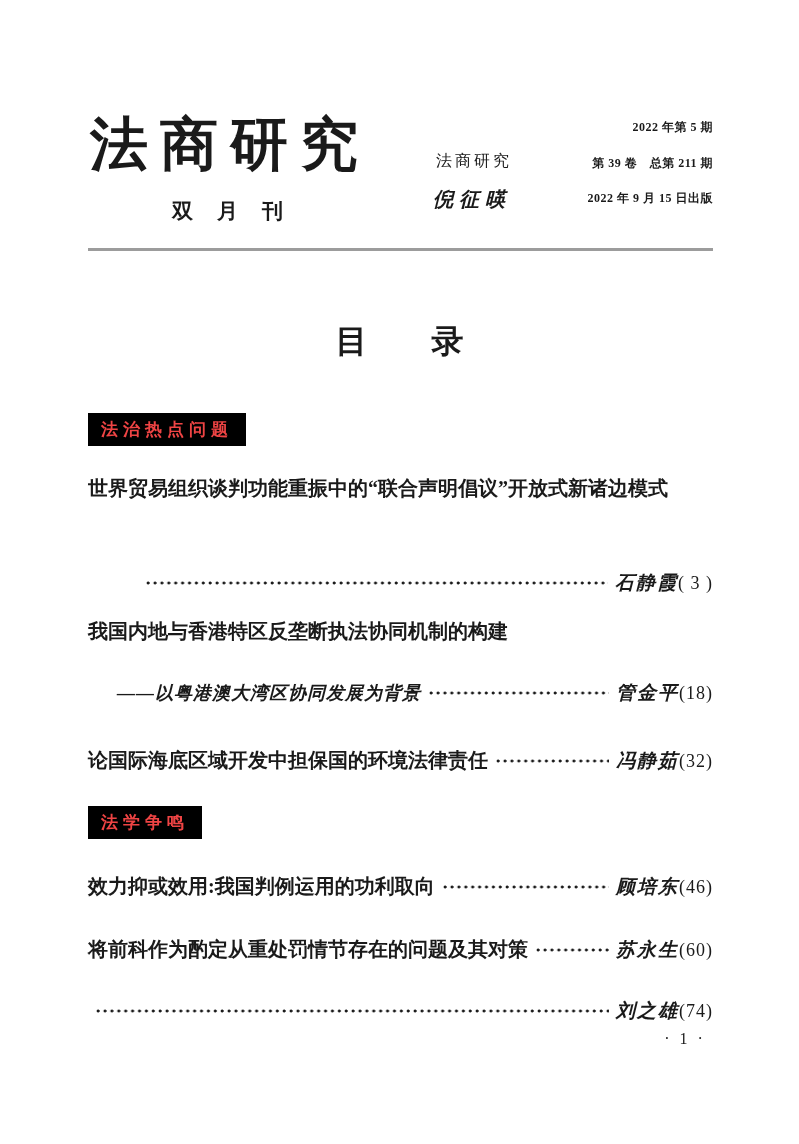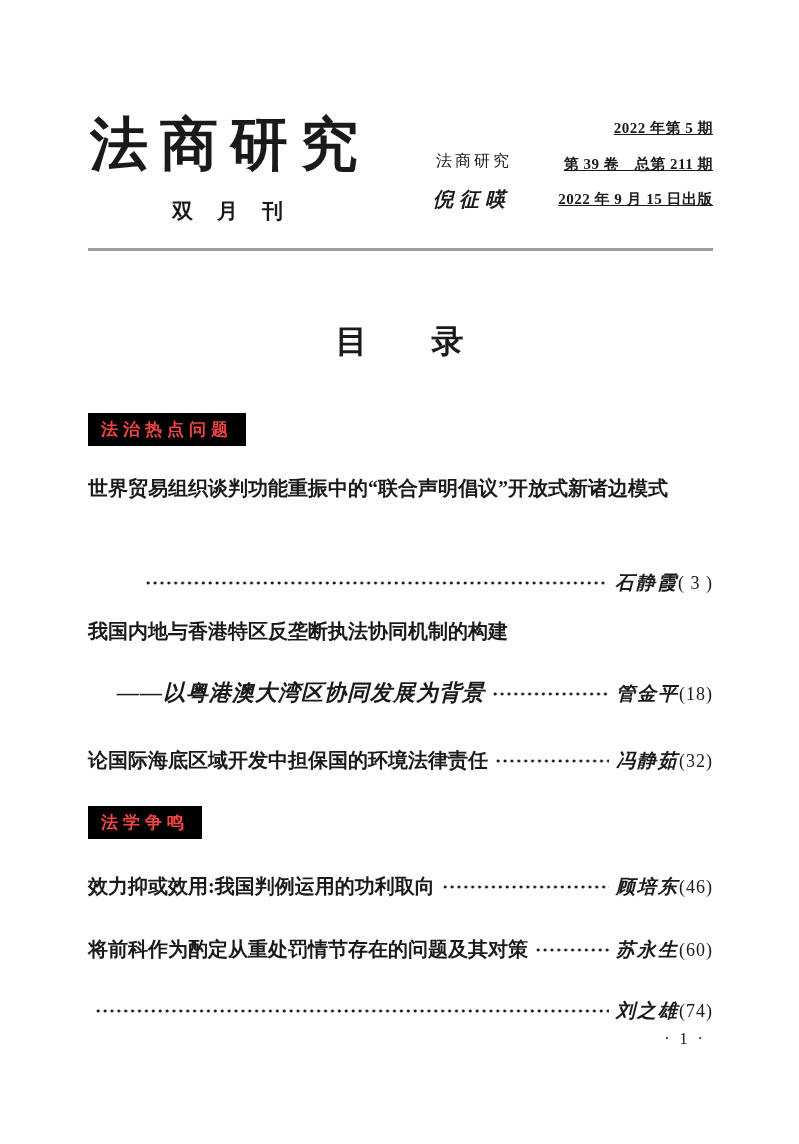--- a/index.html
+++ b/index.html
@@ -29,22 +29,22 @@
     left:436px; top:151px;
     font-size:16px; letter-spacing:3px; white-space:nowrap;
   }
   .inscription-name {
     left:433px; top:186px;
     font-size:20px; font-weight:bold; font-style:italic;
     letter-spacing:6px; white-space:nowrap;
   }
   .issue-line {
     right:86px; text-align:right;
-    font-size:15px; font-weight:bold;
-    letter-spacing:0.5px; white-space:nowrap;text-decoration:underline;
+    font-size:12px; font-weight:bold;
+    letter-spacing:0.5px; white-space:nowrap;
   }
   .issue-1 { top:119px; }
   .issue-2 { top:155px; }
   .issue-3 { top:190px; }
 
   .rule {
     left:88px; top:248px;
     width:625px; height:3px;
     background:#9c9c9c;
   }
@@ -95,21 +95,21 @@
     align-self:center;
     margin:0 7px;
     height:10px;
     background-image:radial-gradient(circle at 3px 5px, #1a1a1a 1.45px, transparent 1.65px);
     background-size:6.9px 10px;
     background-repeat:repeat-x;
     background-position:left center;
   }
   .subtitle {
     font-style:italic;
-    font-size:22px; font-weight:600;
+    font-size:18px; font-weight:600;
     letter-spacing:1px;
   }
   .author {
     font-style:italic;
     font-size:19px; font-weight:600;
     letter-spacing:2px;
   }
   .pageref {
     font-style:normal;
     font-size:18px; font-weight:500;

